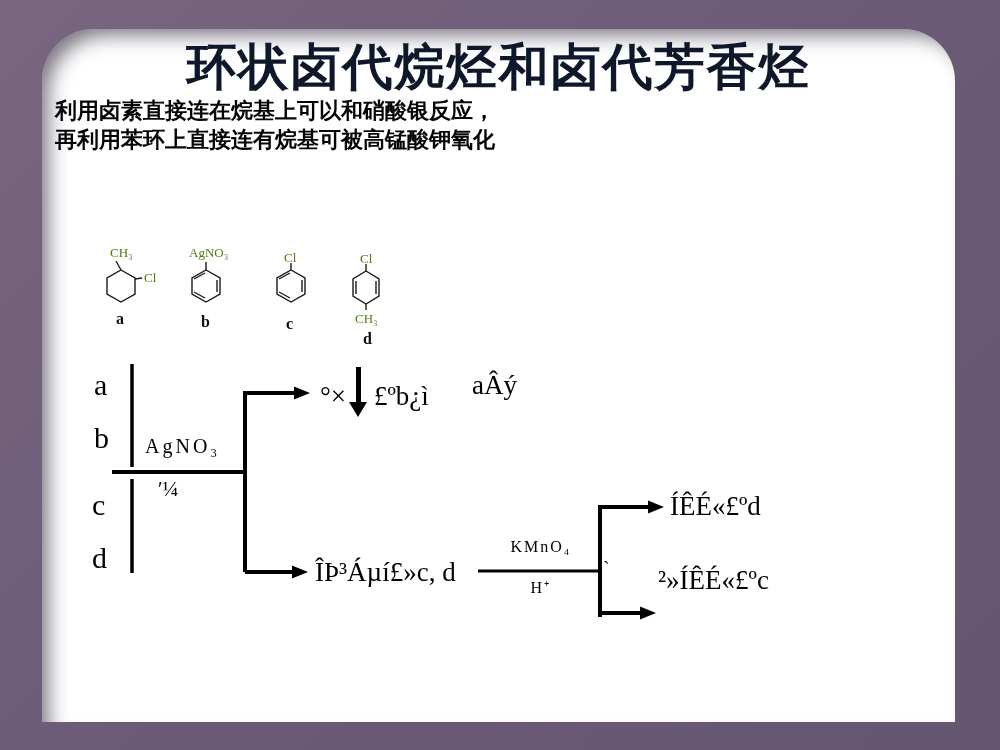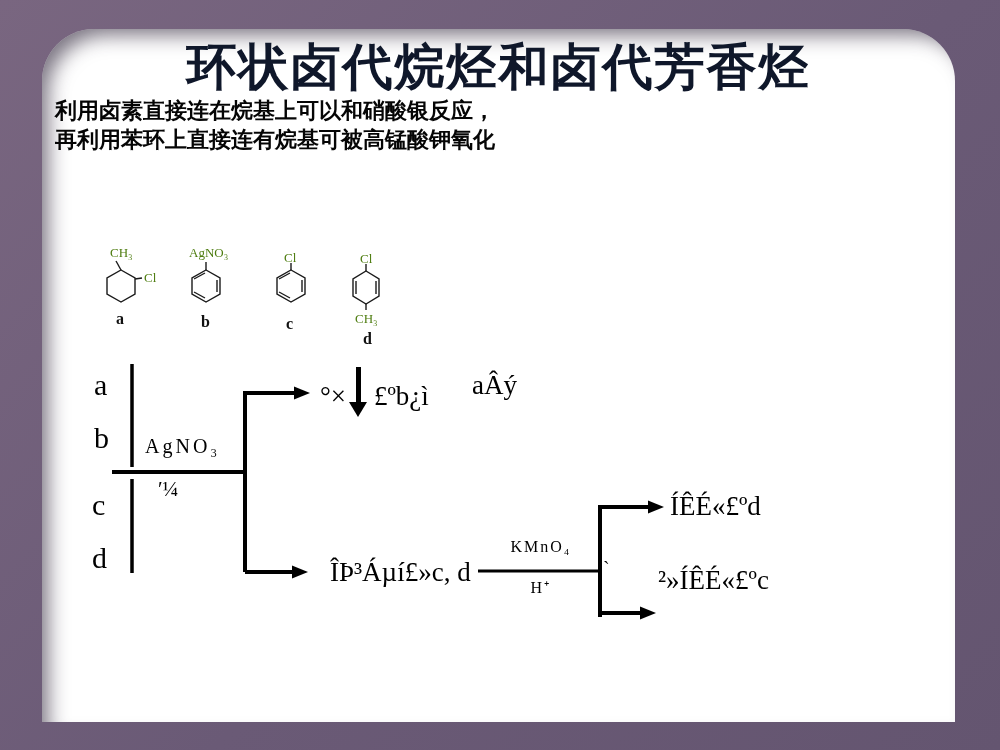--- a/index.html
+++ b/index.html
@@ -115,20 +115,20 @@
 <span class="flowtext f-letter" style="left:92px;top:541px;">d</span>
 
 <span class="flowtext f-reagent" style="left:145px;top:435px;">AgNO₃</span>
 <span class="flowtext f-cond" style="left:158px;top:477px;">′¼</span>
 
 <span class="flowtext f-branch" style="left:320px;top:381px;">°×</span>
 <span class="down-arrow"></span>
 <span class="flowtext f-branch" style="left:374px;top:381px;font-family:Liberation Serif, serif;">£ºb¿ì</span>
 <span class="flowtext f-branch" style="left:472px;top:370px;">aÂý</span>
 
-<span class="flowtext f-branch" style="left:330px;top:557px;">ÎÞ³Áµí£»c, d</span>
+<span class="flowtext f-branch" style="left:315px;top:557px;">ÎÞ³Áµí£»c, d</span>
 
 <span class="flowtext f-frac" style="top:538px;">KMnO₄</span>
 <span class="flowtext f-frac" style="top:576px;">H⁺</span>
 <span class="flowtext" style="left:603px;top:558px;font-size:20px;">ˋ</span>
 
 <span class="flowtext f-branch" style="left:670px;top:491px;">ÍÊÉ«£ºd</span>
 <span class="flowtext f-branch" style="left:658px;top:565px;">²»ÍÊÉ«£ºc</span>
 
 </body></html>

